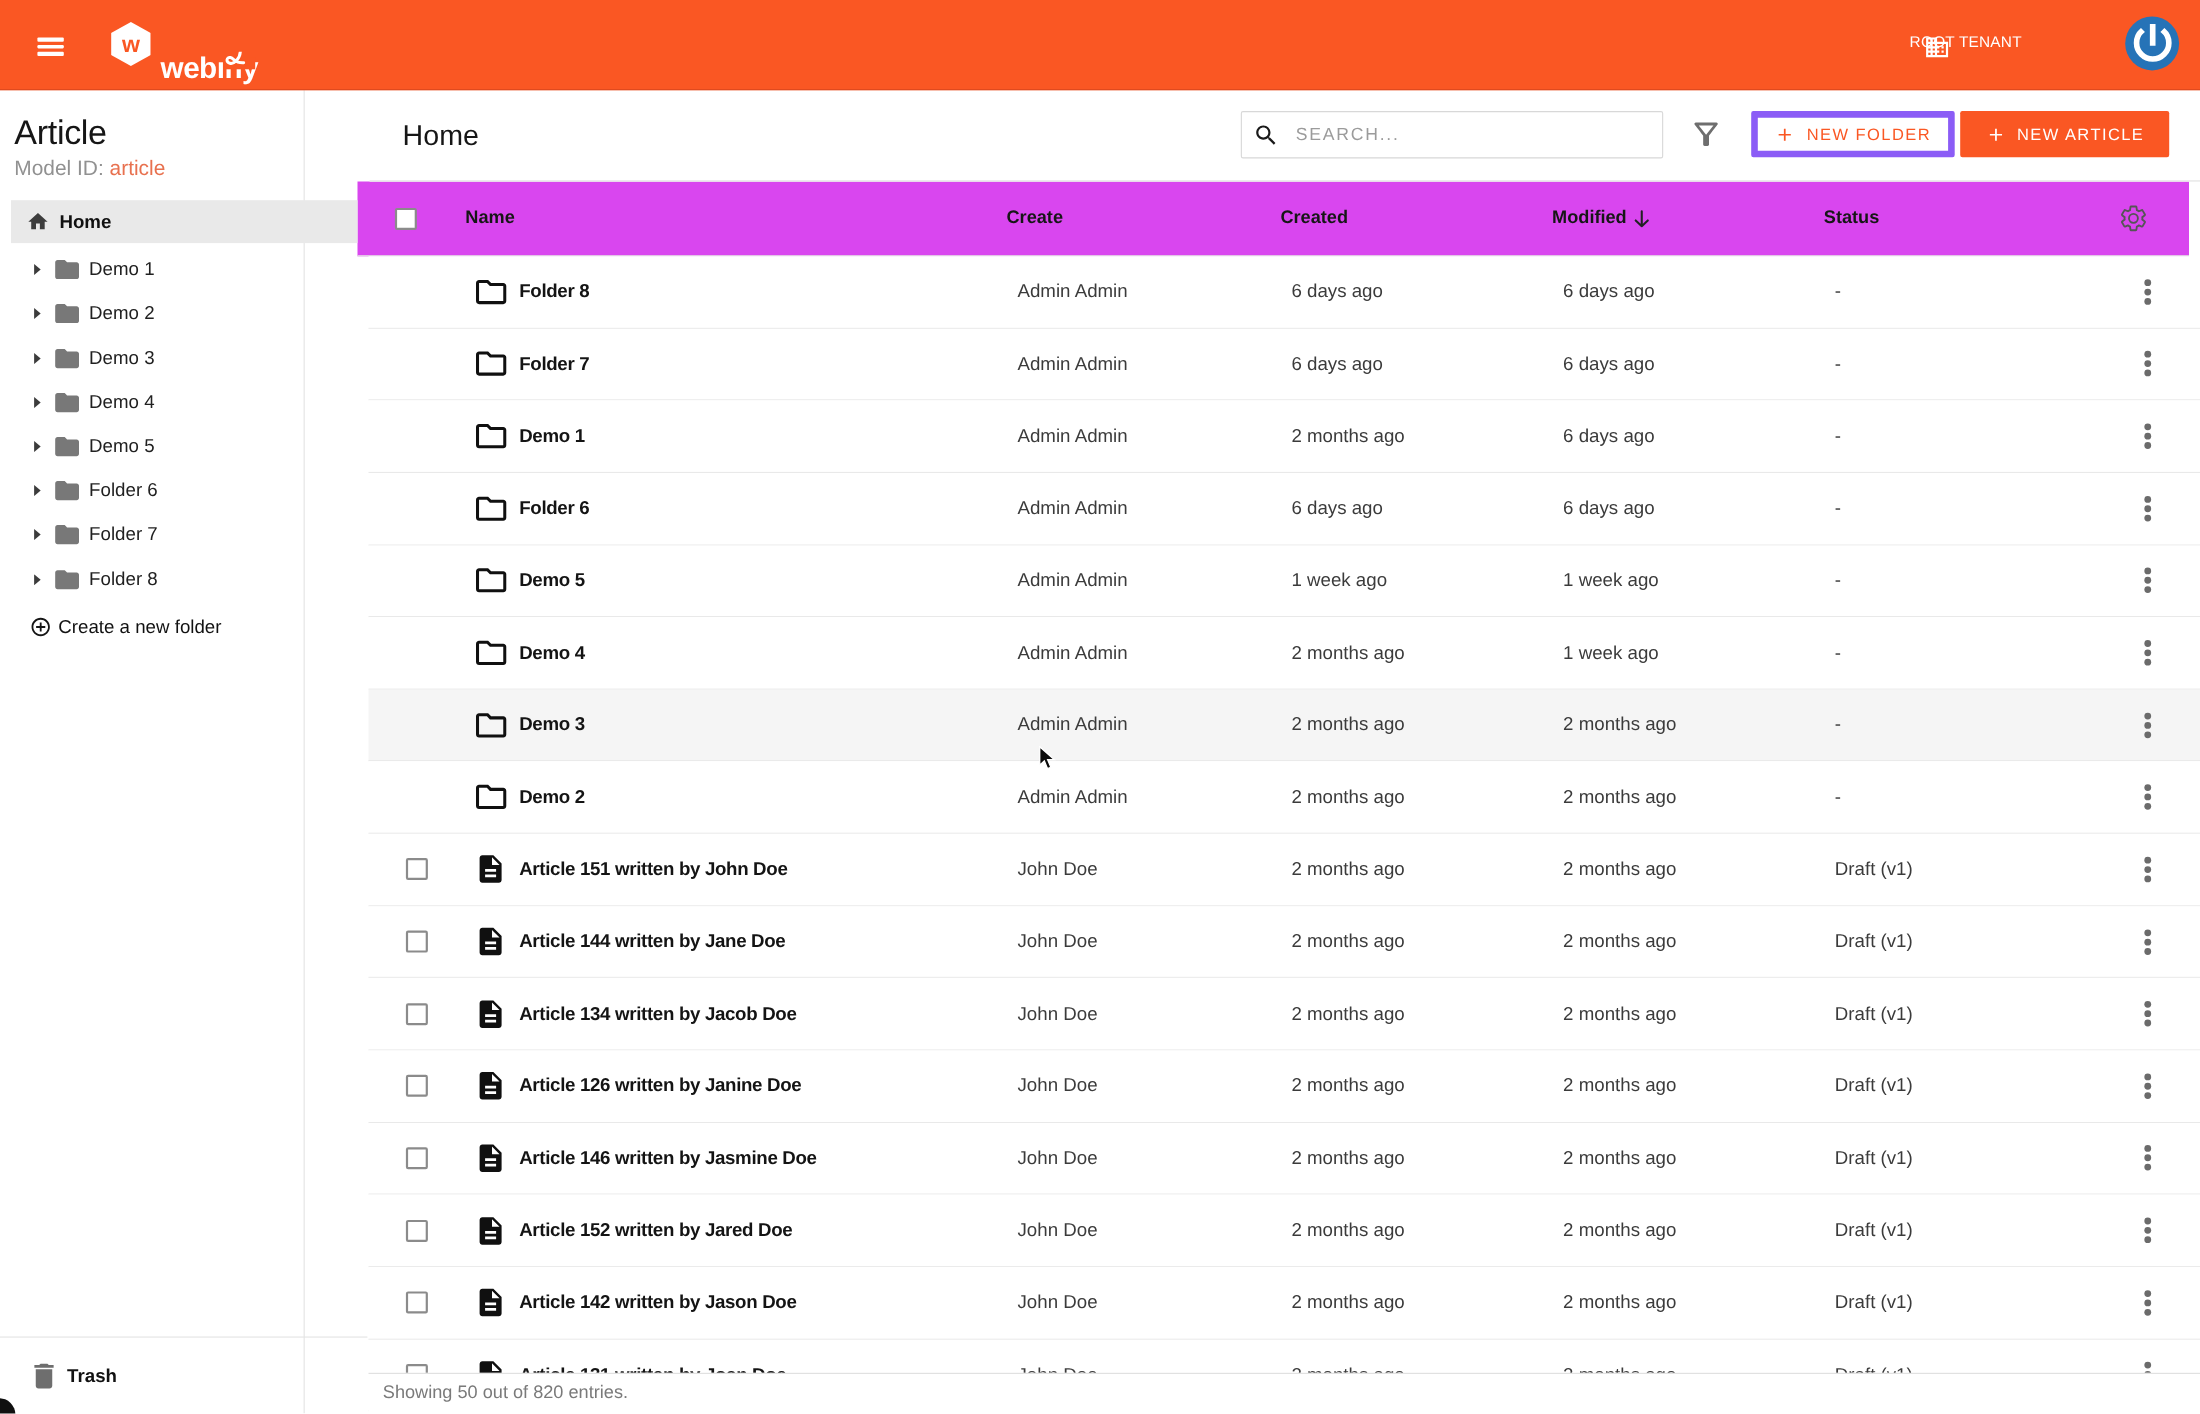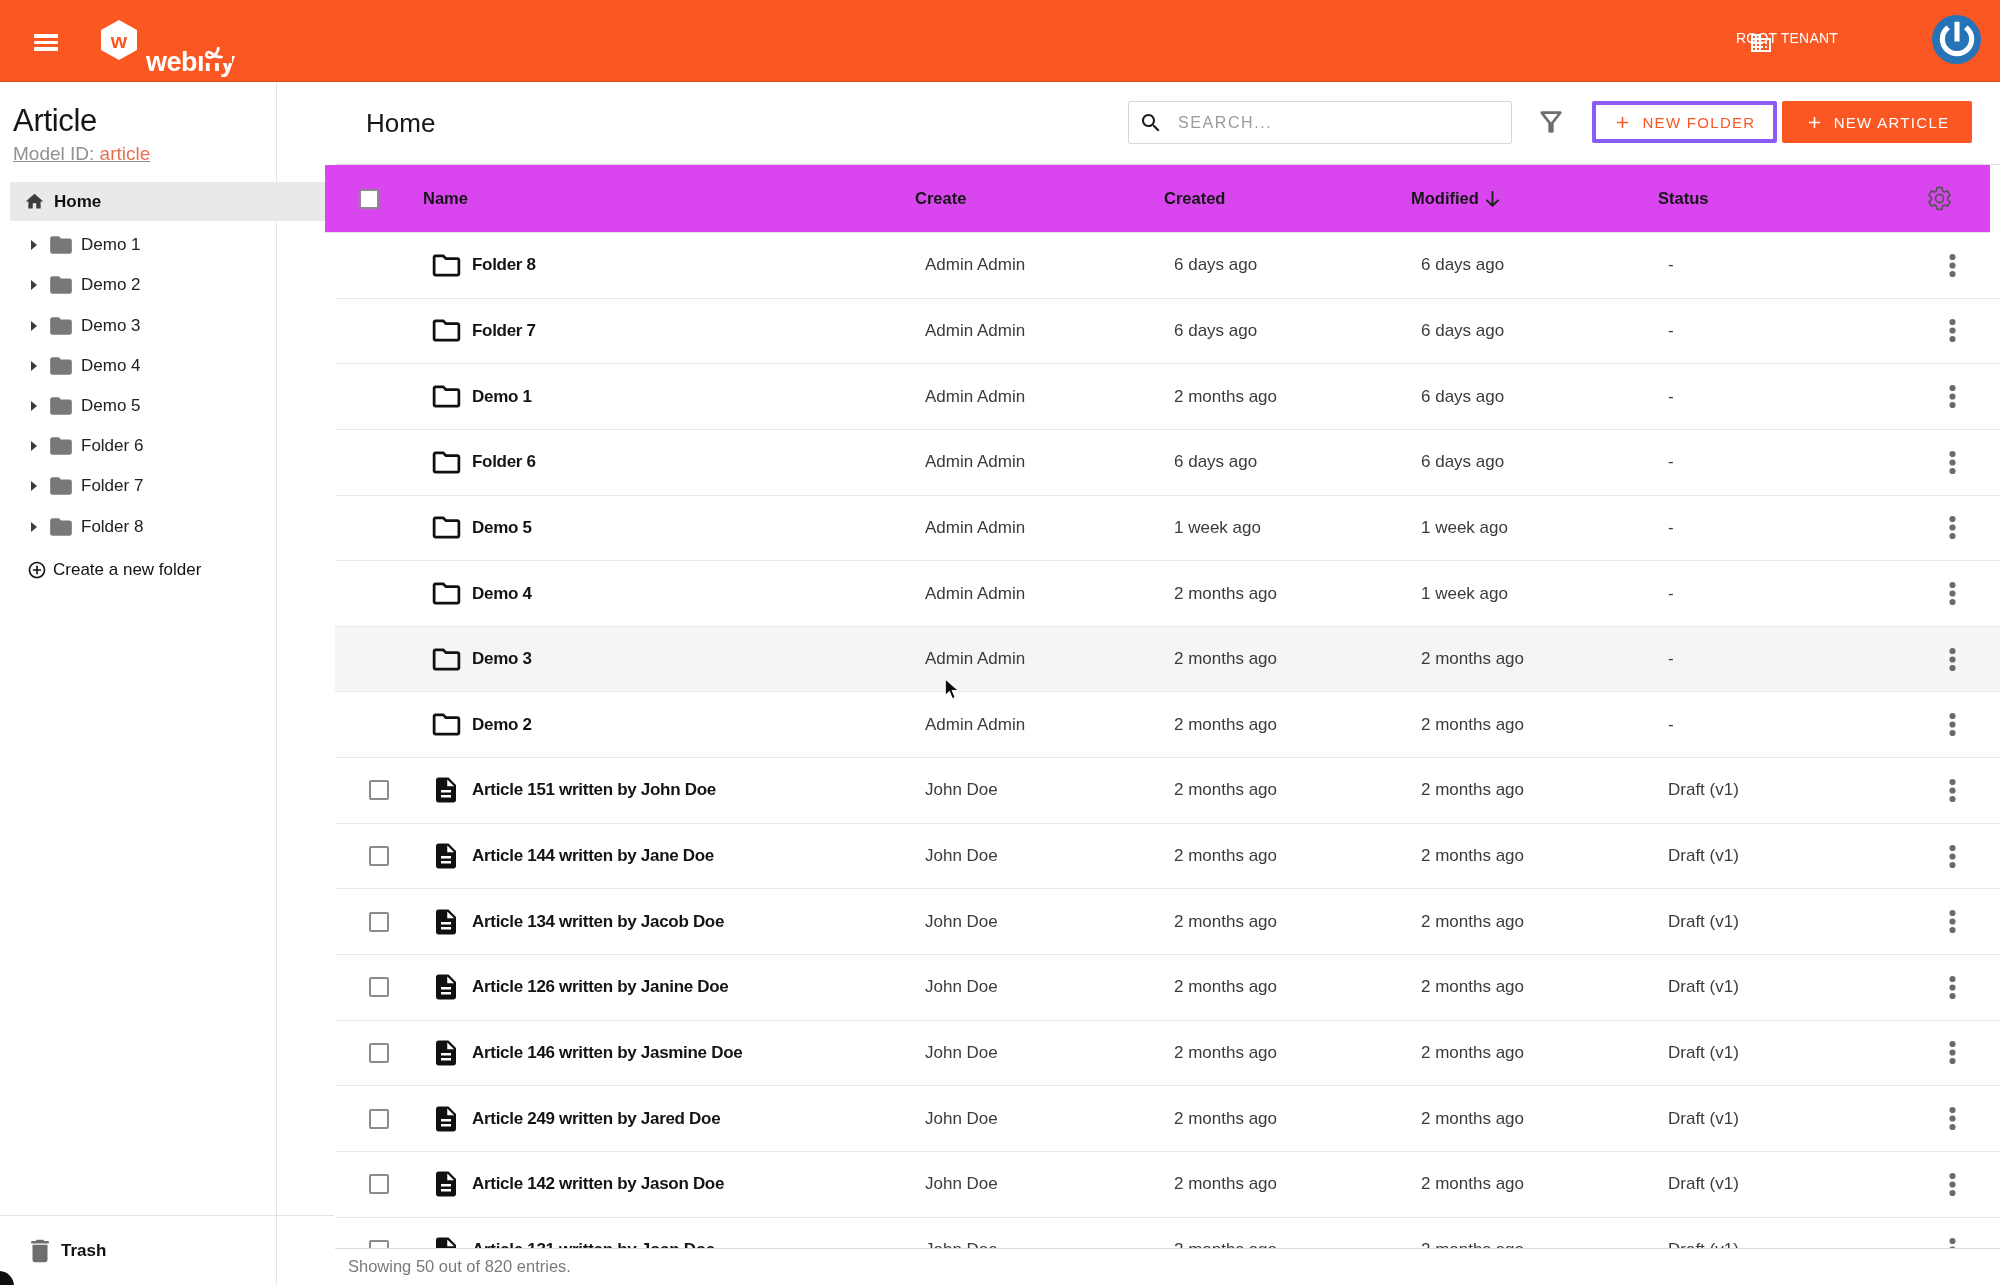--- a/index.html
+++ b/index.html
@@ -4,21 +4,21 @@
 * { margin:0; padding:0; box-sizing:border-box; }
 html,body { width:2000px; height:1285px; background:#fff; overflow:hidden;
   font-family:"Liberation Sans", sans-serif; position:relative; }
 
 .topbar { position:absolute; left:0; top:0; width:2000px; height:81px; background:#fa5723; border-bottom:1px solid #dd4a1f; box-sizing:content-box; z-index:30; }
 .burger span { position:absolute; left:0; width:24px; height:3.5px; background:#fff; border-radius:1px; }
 
 .sidebar { position:absolute; left:0; top:82px; width:277px; height:1203px; background:#fff;
   border-right:1px solid #e3e3e3; z-index:10; }
 .h1 { position:absolute; left:13px; top:21px; font-size:31px; font-weight:400; color:#161616; letter-spacing:-0.3px; }
-.mid { position:absolute; left:13px; top:61px; font-size:19px; color:#919191;text-decoration:underline; }
+.mid { position:absolute; left:13px; top:61px; font-size:19px; color:#919191; }
 .mid b { color:#e8714f; font-weight:400; }
 .homeitem { position:absolute; left:10px; top:100px; width:315px; height:39px; background:#e9e9e9;
   display:flex; align-items:center; }
 .homeitem svg { margin-left:14px; }
 .homeitem .hlab { margin-left:9px; font-size:17px; font-weight:700; color:#111; }
 .titem { position:absolute; left:0; width:335px; height:40px; display:flex; align-items:center; }
 .car { margin-left:29px; }
 .sfold { margin-left:9px; }
 .tlab { margin-left:7px; font-size:17px; color:#212121; }
 .newfolder { position:absolute; left:27px; top:478px; display:flex; align-items:center; }
@@ -32,21 +32,21 @@
   border-bottom:1px solid #e0e0e0; z-index:5; }
 .crumb { position:absolute; left:30px; top:26px; font-size:26px; color:#161616; }
 .search { position:absolute; left:792px; top:19px; width:384px; height:43px; border:1px solid #d8d8d8;
   border-radius:2px; display:flex; align-items:center; }
 .search svg { margin-left:10px; }
 .search span { margin-left:15px; font-size:16px; color:#9b9b9b; letter-spacing:1.6px; }
 .funnel { position:absolute; left:1199px; top:24px; }
 .btn { position:absolute; top:19px; height:42px; border-radius:2px; display:flex; align-items:center;
   justify-content:center; font-size:15px; letter-spacing:1.3px; font-weight:400; }
 .btn svg { margin-right:10px; }
-.btn.outline { left:1256px; width:185px; background:#fff; border:4px solid #8b5cf6; color:#fa5723; }
+.btn.outline { left:1256px; width:185px; background:#fff; border:6px solid #8b5cf6; color:#fa5723; }
 .btn.fill { left:1446px; width:190px; background:#fa5723; color:#fff; }
 
 .thead { position:absolute; left:325px; top:165px; width:1665px; height:68px; background:#d946ef;
   border-bottom:1px solid #e4e4e4; }
 .thead .cell { font-weight:700; color:#161616; font-size:16.5px; }
 .cbx { position:absolute; top:50%; transform:translateY(-50%); width:20px; height:20px;
   border:2px solid #8b8b8b; border-radius:2px; background:#fff; }
 .cell { position:absolute; top:0; height:100%; display:flex; align-items:center; }
 .row { position:absolute; left:335px; width:1665px; height:65.64px; border-bottom:1px solid #e9e9e9; background:#fff; }
 .nm { font-size:17px; font-weight:700; color:#141414; letter-spacing:-0.3px; }
@@ -474,21 +474,21 @@
       </svg>
     </span>
   </div>
 <div class="row" style="top:1086.32px;">
     <span class="cbx" style="left:34px"></span>
     <span class="cell" style="left:96px">
       <svg class="nicon" width="30" height="30" viewBox="0 0 24 24">
         <path d="M14 2H6c-1.1 0-2 .9-2 2v16c0 1.1.9 2 2 2h12c1.1 0 2-.9 2-2V8l-6-6zm2 16H8v-2h8v2zm0-4H8v-2h8v2zm-3-5V3.5L18.5 9H13z" fill="#101010"></path>
       </svg>
     </span>
-    <span class="cell nm" style="left:137px">Article 249 written by Jared Doe</span>
+    <span class="cell nm" style="left:137px">Article 152 written by Jared Doe</span>
     <span class="cell vl" style="left:590px">John Doe</span>
     <span class="cell vl" style="left:839px">2 months ago</span>
     <span class="cell vl" style="left:1086px">2 months ago</span>
     <span class="cell vl" style="left:1333px">Draft (v1)</span>
     <span class="cell" style="left:1609px">
       <svg width="17" height="25" viewBox="0 0 17 25">
         <circle cx="8.5" cy="4" r="3.1" fill="#6b6b6b"></circle>
         <circle cx="8.5" cy="12.5" r="3.1" fill="#6b6b6b"></circle>
         <circle cx="8.5" cy="21" r="3.1" fill="#6b6b6b"></circle>
       </svg>

